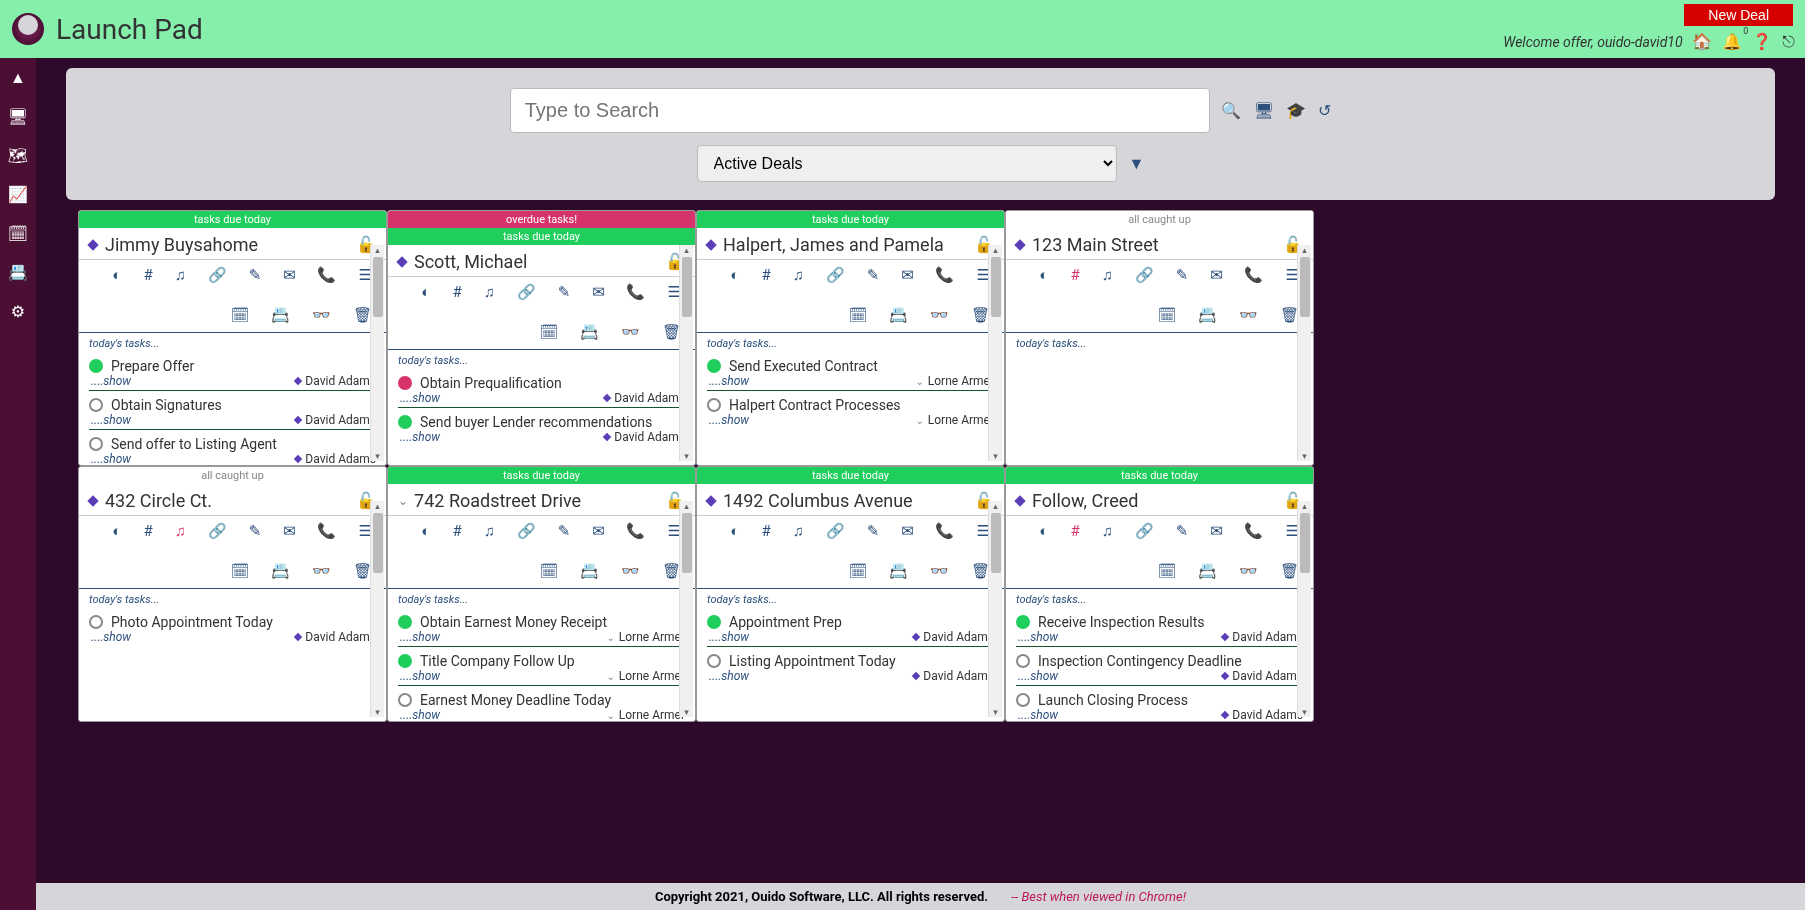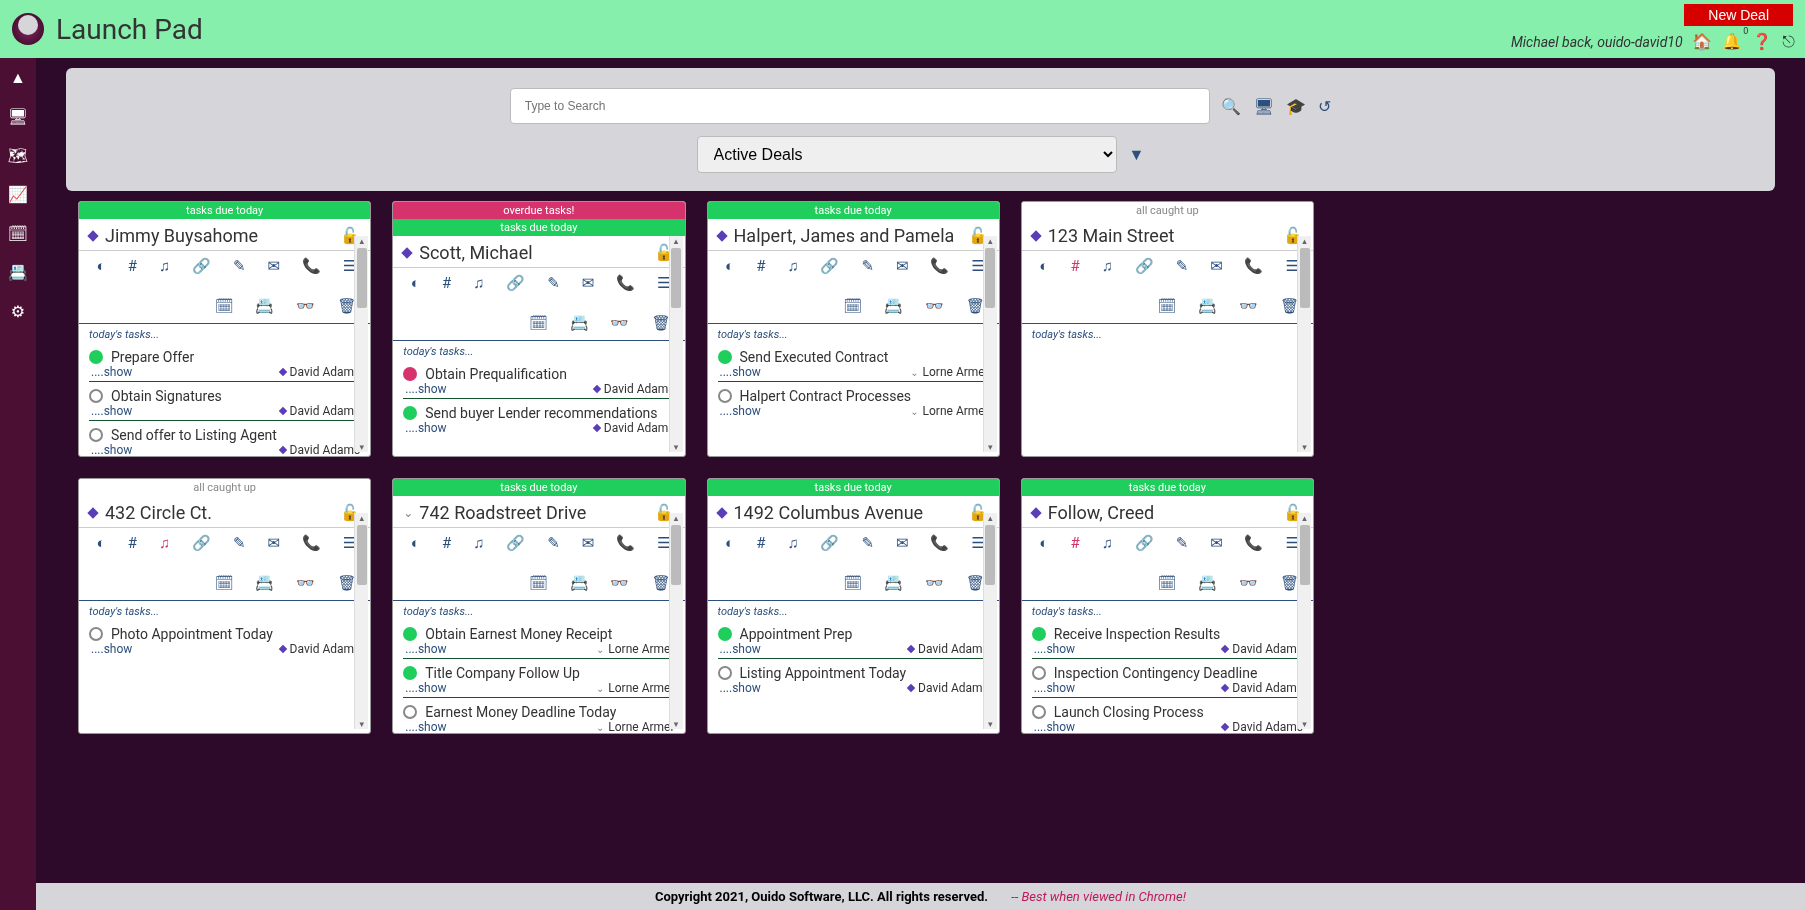--- a/index.html
+++ b/index.html
@@ -15,25 +15,25 @@
 .badge-sup { position: absolute; top: -6px; right: -6px; font-size: 9px; background: transparent; color: #333; }
 
 .shell { display: flex; height: calc(100vh - 58px); }
 .sidebar { width: 36px; background: #4a0f33; display: flex; flex-direction: column; align-items: center; padding-top: 10px; gap: 20px; }
 .sidebar .sic { color: #fff; font-size: 16px; cursor: pointer; }
 
 .main { flex: 1; background: #2d0a2a; overflow-y: auto; padding-bottom: 40px; }
 
 .search-panel { background: #d6d5da; margin: 10px 30px; border-radius: 6px; padding: 20px 30px 18px; display: flex; flex-direction: column; align-items: center; gap: 12px; }
 .search-row { display: flex; align-items: center; gap: 12px; width: 100%; justify-content: center; }
-.search-input { width: 700px; padding: 10px 14px; font-size: 12px; border: 1px solid #bbb; border-radius: 4px; color: #555; }
+.search-input { width: 700px; padding: 10px 14px; font-size: 20px; border: 1px solid #bbb; border-radius: 4px; color: #555; }
 .filter-select { width: 420px; padding: 8px 12px; font-size: 16px; border: 1px solid #bbb; border-radius: 4px; }
 .sr-icon { color: #2c4f7c; font-size: 16px; cursor: pointer; }
 
-.cards { display: grid; grid-template-columns: repeat(4, 1fr); gap: 21px; padding: 0 42px; max-width: 1320px; }
+.cards { display: grid; grid-template-columns: repeat(4, 1fr); gap: 0; padding: 0 42px; max-width: 1320px; }
 .card { background: #fff; border: 1px solid #999; border-radius: 3px; height: 256px; display: flex; flex-direction: column; overflow: hidden; position: relative; }
 .card-banner { font-size: 11px; text-align: center; padding: 2px 0; }
 .banner-green { background: #1fce5c; color: #fff; }
 .banner-red { background: #d6336c; color: #fff; }
 .banner-gray { background: #fff; color: #888; }
 .card-header { display: flex; align-items: center; padding: 6px 10px 4px; border-bottom: 1px solid #ccc; }
 .diamond { width: 8px; height: 8px; background: #5b3db8; transform: rotate(45deg); margin-right: 8px; flex-shrink: 0; }
 .chev { color: #888; margin-right: 6px; font-size: 12px; }
 .card-title { font-size: 18px; color: #333; flex: 1; white-space: nowrap; overflow: hidden; text-overflow: ellipsis; }
 .lock { color: #2c4f7c; font-size: 16px; }
@@ -44,41 +44,41 @@
 .task-list { flex: 1; overflow-y: auto; padding: 0 10px 6px; }
 .task { border-top: 1px solid #14532d; padding: 6px 0 2px; }
 .task:first-child { border-top: none; }
 .task-row1 { display: flex; align-items: center; gap: 8px; }
 .task-dot { width: 14px; height: 14px; border-radius: 50%; border: 2px solid #888; flex-shrink: 0; }
 .task-dot.green { background: #1fce5c; border-color: #1fce5c; }
 .task-dot.red { background: #d6336c; border-color: #d6336c; }
 .task-dot.open { background: #fff; }
 .task-name { font-size: 14px; color: #333; }
 .task-row2 { display: flex; justify-content: space-between; align-items: center; font-size: 12px; padding-left: 2px; }
-.show-link { color: #2c4f7c; cursor: pointer; }
+.show-link { color: #2c4f7c; font-style: italic; cursor: pointer; }
 .assignee { color: #333; font-size: 12px; display: flex; align-items: center; gap: 4px; }
 .assignee .dm { width: 6px; height: 6px; background: #5b3db8; transform: rotate(45deg); }
 .assignee .chv { color: #888; font-size: 10px; }
 .card-scroll { position: absolute; right: 2px; top: 34px; bottom: 4px; width: 14px; background: #f0f0f0; border-left: 1px solid #ddd; display: flex; flex-direction: column; align-items: center; }
 .card-scroll .arr { font-size: 9px; color: #666; cursor: pointer; }
 .card-scroll .thumb { width: 10px; background: #bbb; border-radius: 2px; }
 
 .footer { position: fixed; bottom: 0; left: 36px; right: 0; background: #d6d5da; text-align: center; padding: 6px; font-size: 13px; }
 .footer .cp { font-weight: bold; }
 .footer .bv { font-style: italic; color: #be185d; margin-left: 20px; margin-top: 13px; }
 </style>
 </head>
 <body>
 
 <div class="topbar">
   <div class="logo-icon"></div>
   <div class="page-title">Launch Pad</div>
   <button class="new-deal-btn">New Deal</button>
   <div class="welcome-row">
-    <span>Michael back, ouido-david10</span>
+    <span>Welcome offer, ouido-david10</span>
     <span class="ic">🏠</span>
     <span class="ic">🔔<span class="badge-sup">0</span></span>
     <span class="ic">❓</span>
     <span class="ic">⎋</span>
   </div>
 </div>
 
 <div class="shell">
   <div class="sidebar">
     <span class="sic">▲</span>

